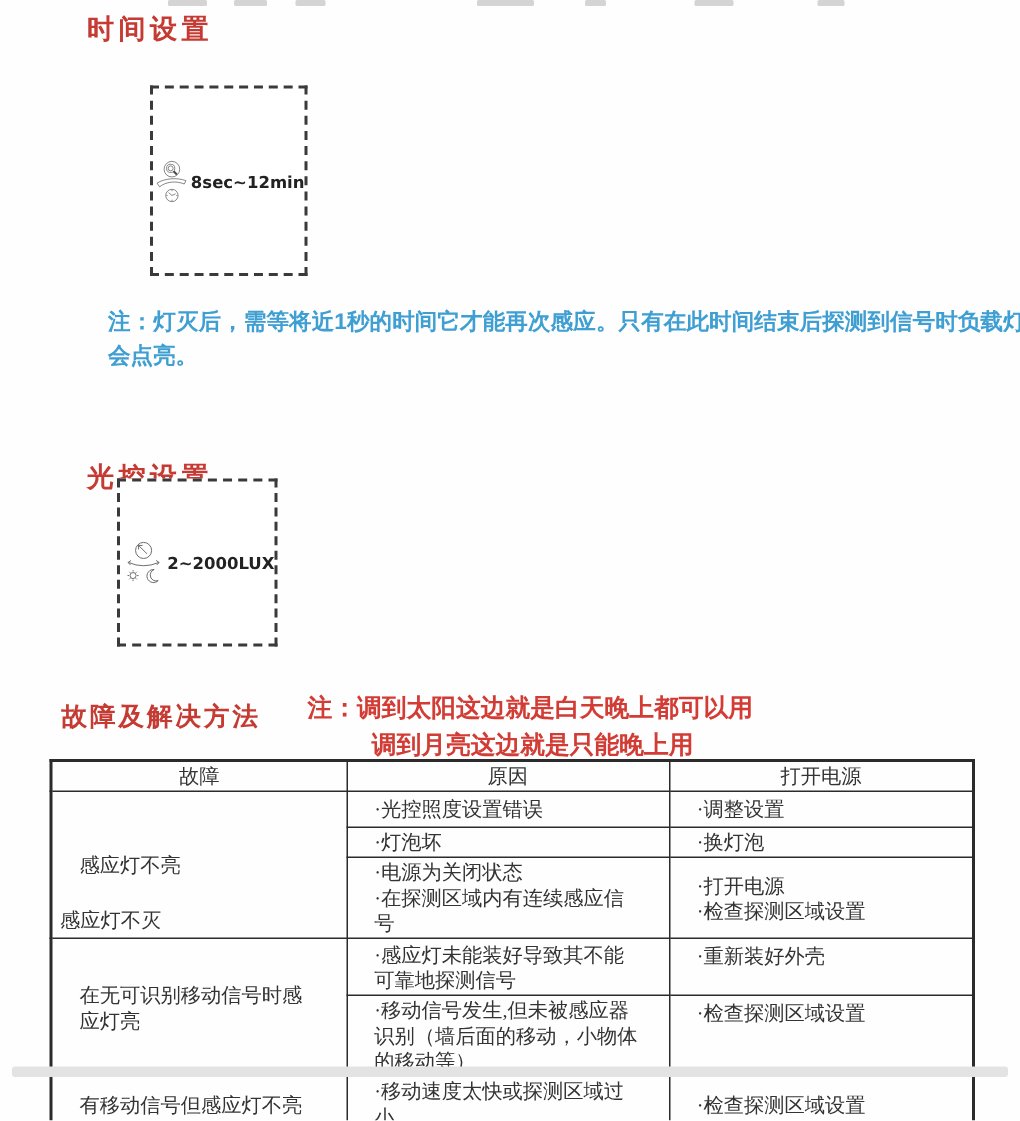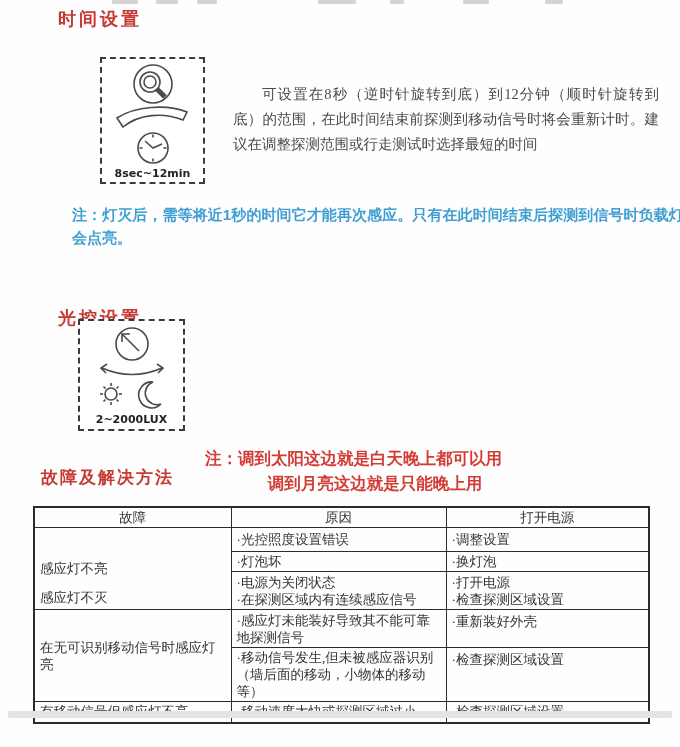--- a/index.html
+++ b/index.html
@@ -31,21 +31,21 @@
     padding-left:28px;
   }
   #title-time{left:30px;top:7px;}
   #title-light{left:30px;top:274px;margin-top:32px;}
   #title-trouble{left:13px;top:466px;font-size:17px;letter-spacing:2px;}
 
   .icon-box{
     position:absolute;
     border:2px dashed #3a3a3a;
     background:#fff;
-    display:flex;flex-direction:column;align-items:center;justify-content:center;
+    display:flex;align-items:center;justify-content:center;
   }
   #figure-time{left:100px;top:57px;width:105px;height:127px;}
   #figure-light{left:78px;top:319px;width:107px;height:112px;}
   .figure-label{
     font-family:"DejaVu Sans","Liberation Sans",sans-serif;
     font-size:11px;font-weight:bold;color:#222;
     margin-top:1px;letter-spacing:0px;
   }
   .icon-box svg{display:block;}
 
@@ -62,36 +62,36 @@
 
   .note-blue{
     position:absolute;left:28px;top:203px;width:642px;
     font-family:"Liberation Sans","DejaVu Sans",sans-serif;
     font-weight:bold;font-size:15px;line-height:23px;
     color:var(--note-blue);
     text-align:justify;
     margin-left:44px;
   }
   .note-red{
-    position:absolute;left:205px;top:447px;
-    font-family:Liberation Mono, monospace;
+    position:absolute;left:205px;top:460px;
+    font-family:Liberation Sans, sans-serif;
     font-weight:bold;font-size:16.5px;line-height:25px;
     color:var(--note-red);
   }
-  .note-red .line2{margin-left:2.6em;text-align:center;}
+  .note-red .line2{margin-left:2.6em;}
 
   table.trouble{
     position:absolute;left:33px;top:506px;width:615px;
     border-collapse:collapse;table-layout:fixed;
     font-size:13.5px;color:#333;
     border:2px solid var(--table-border);
   }
   table.trouble th,table.trouble td{
     border:1px solid var(--table-border);
-    padding:1px 5px;
+    padding:1px 18px;
     line-height:17px;
     vertical-align:middle;
     overflow:hidden;
     margin-left:36px;
   }
   table.trouble th{font-weight:normal;text-align:center;height:17px;}
   td.fault{vertical-align:top;padding-top:3px;}
   td.fault-split{position:relative;}
   td.fault-split .bottom-label{position:absolute;left:5px;bottom:3px;}
   .rh1{height:24px}.rh2{height:20px}.rh3{height:38px}
@@ -132,23 +132,20 @@
         <line x1="46" y1="72.5" x2="46" y2="75.5"></line>
         <line x1="46" y1="96.5" x2="46" y2="99.5"></line>
         <line x1="32.5" y1="86" x2="35.5" y2="86"></line>
         <line x1="56.5" y1="86" x2="59.5" y2="86"></line>
         <polyline points="38,79 46,86 55,82"></polyline>
       </g>
     </svg>
     <div class="figure-label">8sec~12min</div>
   </div>
 
-  <div class="body-par" id="par-time">
-    <p>可设置在8秒（逆时针旋转到底）到12分钟（顺时针旋转到底）的范围，在此时间结束前探测到移动信号时将会重新计时。建议在调整探测范围或行走测试时选择最短的时间</p>
-  </div>
 
   <div class="note-blue">注：灯灭后，需等将近1秒的时间它才能再次感应。只有在此时间结束后探测到信号时负载灯泡才会点亮。</div>
 
   <div class="sec-title" id="title-light">光控设置</div>
 
   <div class="icon-box" id="figure-light">
     <svg width="94" height="88" viewBox="0 0 94 88" fill="none" stroke="#4a4a4a" stroke-width="1.6">
 
       <circle cx="47" cy="20" r="16"></circle>
       <line x1="54" y1="27" x2="37" y2="10"></line>

